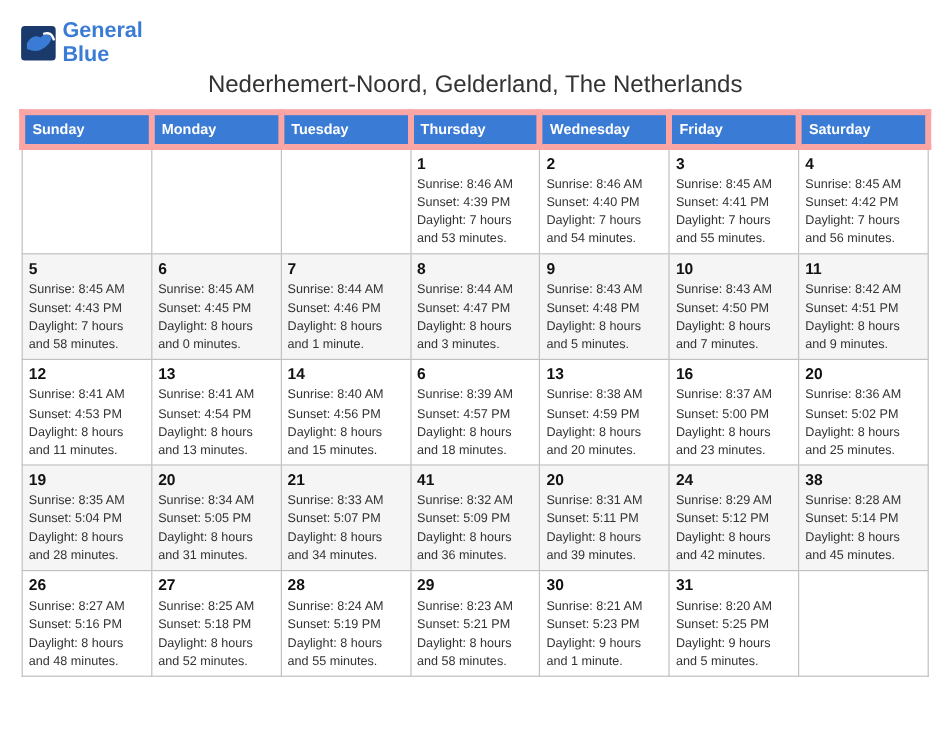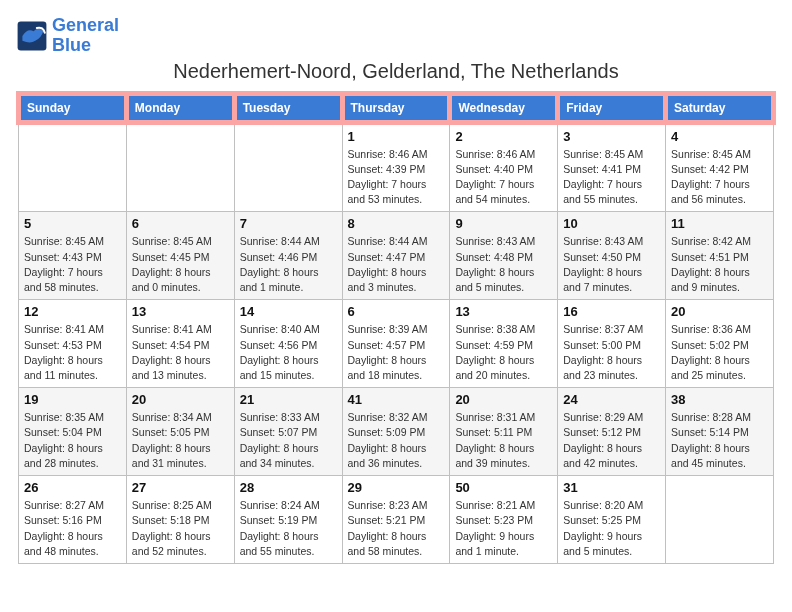--- a/index.html
+++ b/index.html
@@ -240,21 +240,21 @@
         </td>
         <td>
           <div class="day-number">28</div>
           <div class="day-info">Sunrise: 8:24 AM<br>Sunset: 5:19 PM<br>Daylight: 8 hours<br>and 55 minutes.</div>
         </td>
         <td>
           <div class="day-number">29</div>
           <div class="day-info">Sunrise: 8:23 AM<br>Sunset: 5:21 PM<br>Daylight: 8 hours<br>and 58 minutes.</div>
         </td>
         <td>
-          <div class="day-number">50</div>
+          <div class="day-number">30</div>
           <div class="day-info">Sunrise: 8:21 AM<br>Sunset: 5:23 PM<br>Daylight: 9 hours<br>and 1 minute.</div>
         </td>
         <td>
           <div class="day-number">31</div>
           <div class="day-info">Sunrise: 8:20 AM<br>Sunset: 5:25 PM<br>Daylight: 9 hours<br>and 5 minutes.</div>
         </td>
         <td class="empty-cell"></td>
       </tr>
     </tbody>
 </table>

